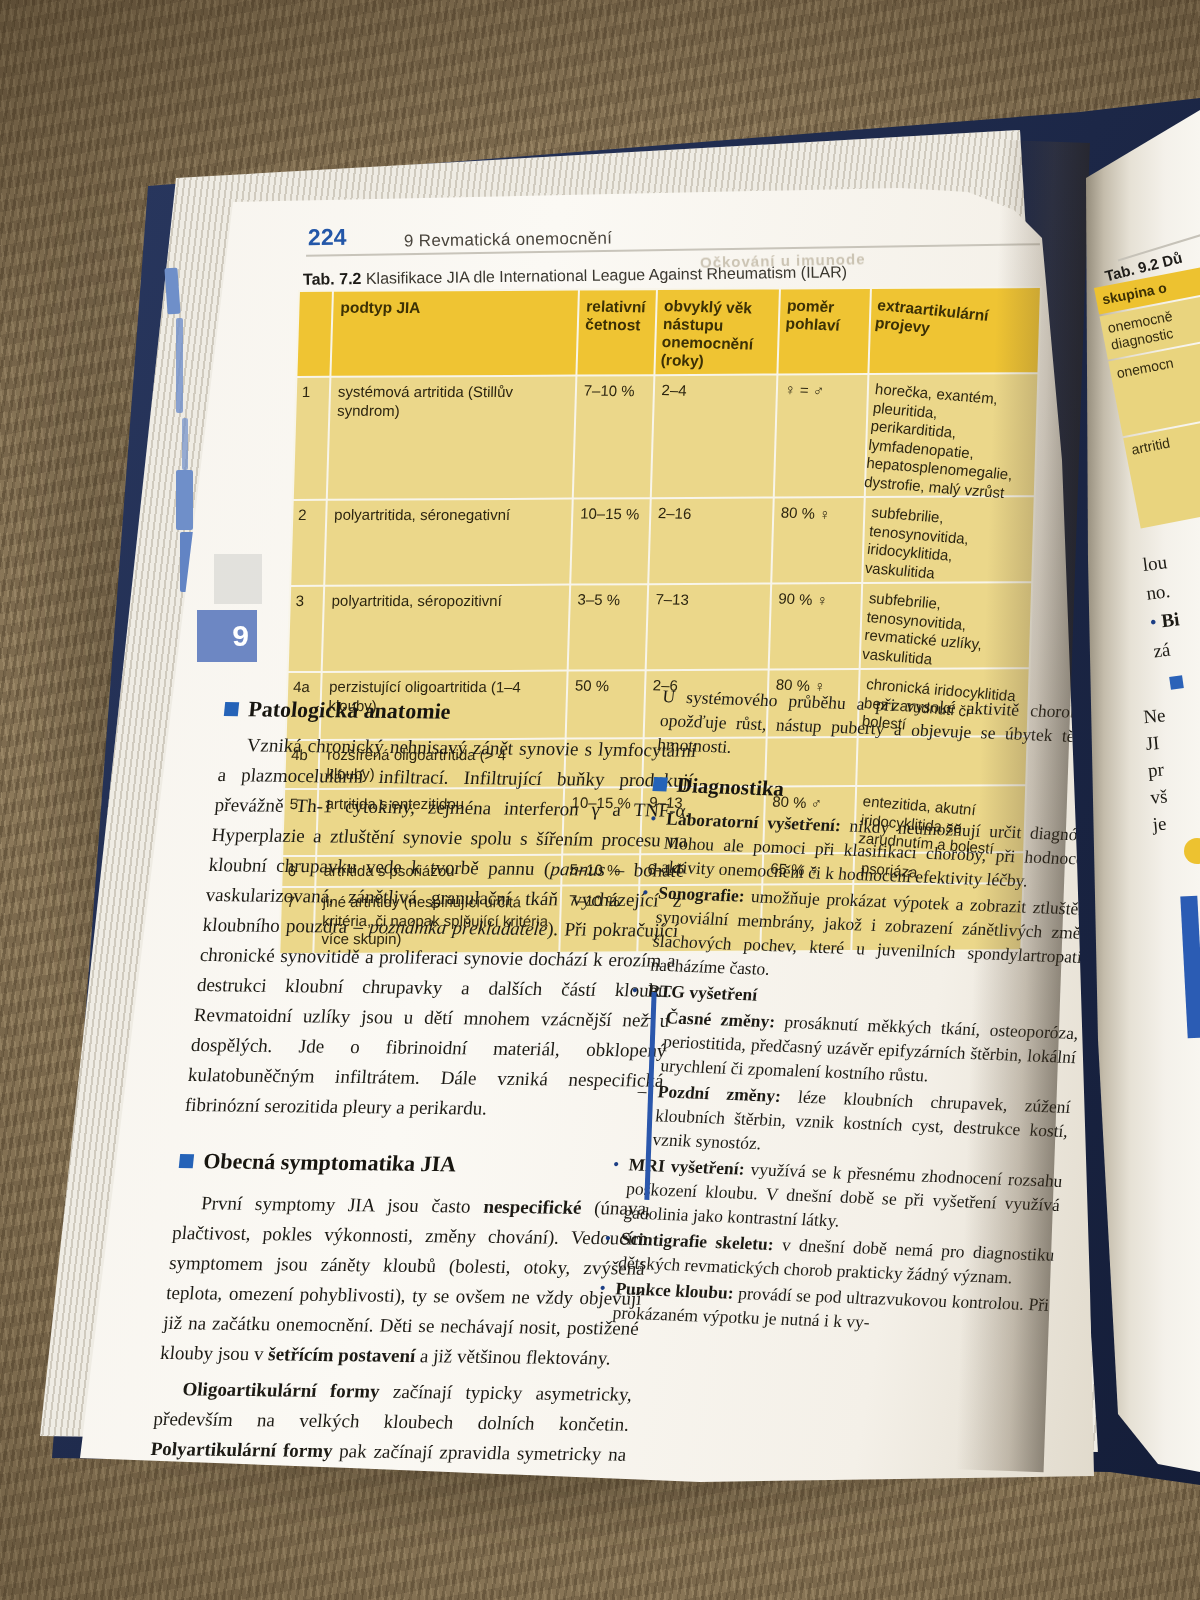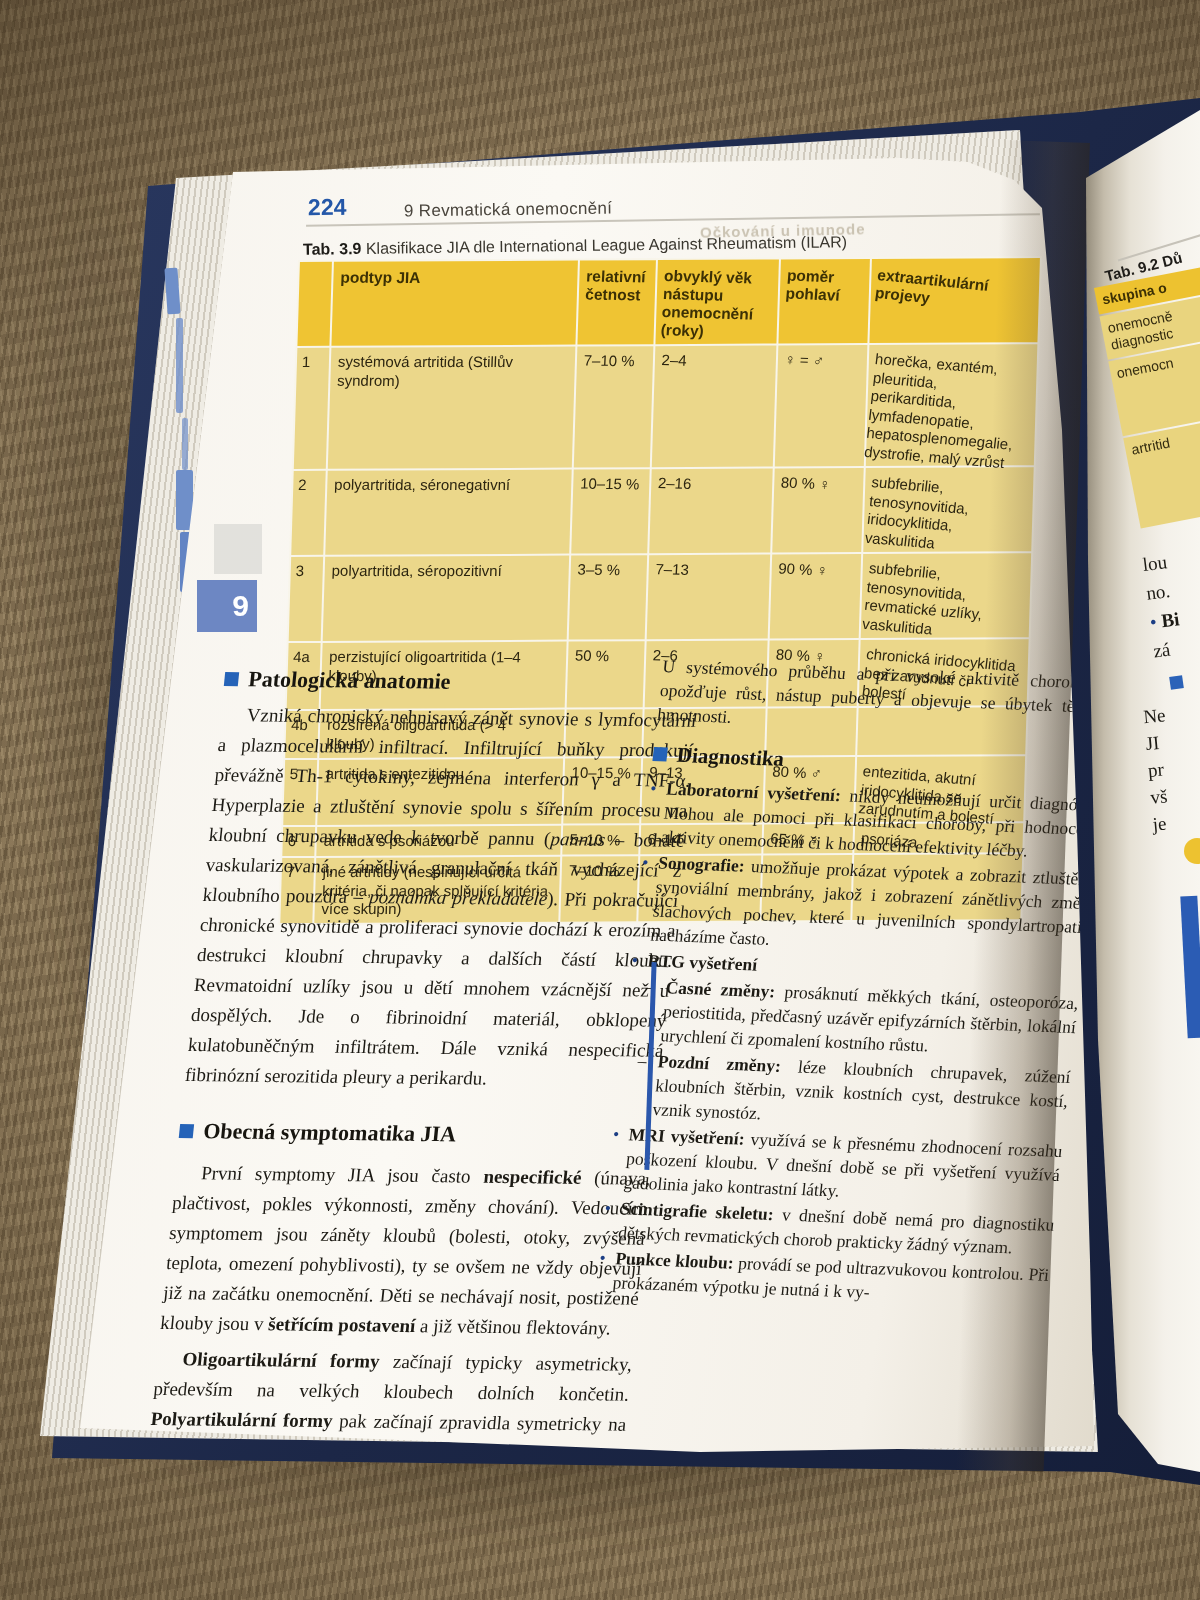--- a/index.html
+++ b/index.html
@@ -25,21 +25,21 @@
   
   .cover{inset:0; clip-path:polygon(148px 186px,1080px 112px,1200px 98px,1200px 1485px,1110px 1472px,52px 1458px);
     background:linear-gradient(120deg,#2b3a63 0%,#1c2747 55%,#141d38 100%);}
   .stack{inset:0; clip-path:polygon(176px 178px,1020px 130px,1098px 1452px,40px 1436px);
     background:#efece4;
     background-image:repeating-linear-gradient(97deg, rgba(150,140,120,.35) 0 2px, rgba(0,0,0,0) 2px 6px);}
   .edge-mark{background:#6f8fc9; border-radius:2px;}
   
   .pageL{inset:0;
     clip-path:polygon(233px 172px,900px 158px,968px 162px,1014px 180px,1042px 208px,1062px 430px,1077px 830px,1090px 1260px,1094px 1446px,700px 1452px,350px 1438px,80px 1428px);
-    background:linear-gradient(100deg,#e9e5dc 0%,#f7f4ee 10%,#fbf9f4 40%,#f4f0e8 75%,#ded7c8 94%,#eae5da 98%);}
+    background:linear-gradient(100deg,#e9e5dc 0%,#f7f4ee 10%,#fbf9f4 40%,#f4f0e8 75%,#ded7c8 94%,#eae5da 98%);margin-top:30px;}
   .pgnum{left:308px; top:194px; font-family:"Liberation Sans",sans-serif; font-weight:bold; font-size:23px; color:#2457a8; transform:rotate(-0.8deg);}
   .runhead{left:404px; top:200px; font-family:"Liberation Sans",sans-serif; font-size:17px; color:#4a453d; transform:rotate(-0.8deg); letter-spacing:.3px;}
   .hrule{left:306px; top:219px; width:734px; height:2px; background:#c8c4ba; transform:rotate(-0.9deg);}
   .ghost{left:700px; top:222px; font-family:"Liberation Sans",sans-serif; font-weight:bold; font-size:15px; color:rgba(140,126,95,.42); transform:rotate(-1.2deg); filter:blur(.6px); letter-spacing:1px;}
   .caption{left:303px; top:237px; font-family:"Liberation Sans",sans-serif; font-size:16px; color:#3a372f; transform:rotate(-0.8deg); white-space:nowrap;}
   .caption b{color:#1e1c18;}
   
   table.tbl{left:298px; top:260px; width:744px; border-spacing:2px; position:absolute;
     background:#f8f5ea; transform:rotate(-0.3deg) skewX(-2deg); transform-origin:top left;
     font-family:"Liberation Sans","DejaVu Sans",sans-serif; border-collapse:separate;}
@@ -110,21 +110,21 @@
   <div class="abs edge-mark" style="left:180px;top:532px;width:22px;height:60px;background:#6284c4;"></div>
   <div class="abs edge-mark" style="left:190px;top:640px;width:8px;height:52px;opacity:.6;"></div>
 
   <div class="abs pageL">
 
     <div class="abs pgnum">224</div>
     <div class="abs runhead">9  Revmatická onemocnění</div>
     <div class="abs hrule"></div>
     <div class="abs ghost">Očkování u imunode</div>
 
-    <div class="abs caption"><b>Tab. 3.9</b><span> Klasifikace JIA dle International League Against Rheumatism (ILAR)</span></div>
+    <div class="abs caption"><b>Tab. 7.2</b><span> Klasifikace JIA dle International League Against Rheumatism (ILAR)</span></div>
 
     <table class="tbl">
       <colgroup>
           <col style="width:32px">
           <col style="width:252px">
           <col style="width:76px">
           <col style="width:122px">
           <col style="width:90px">
           <col style="width:168px">
         </colgroup>

